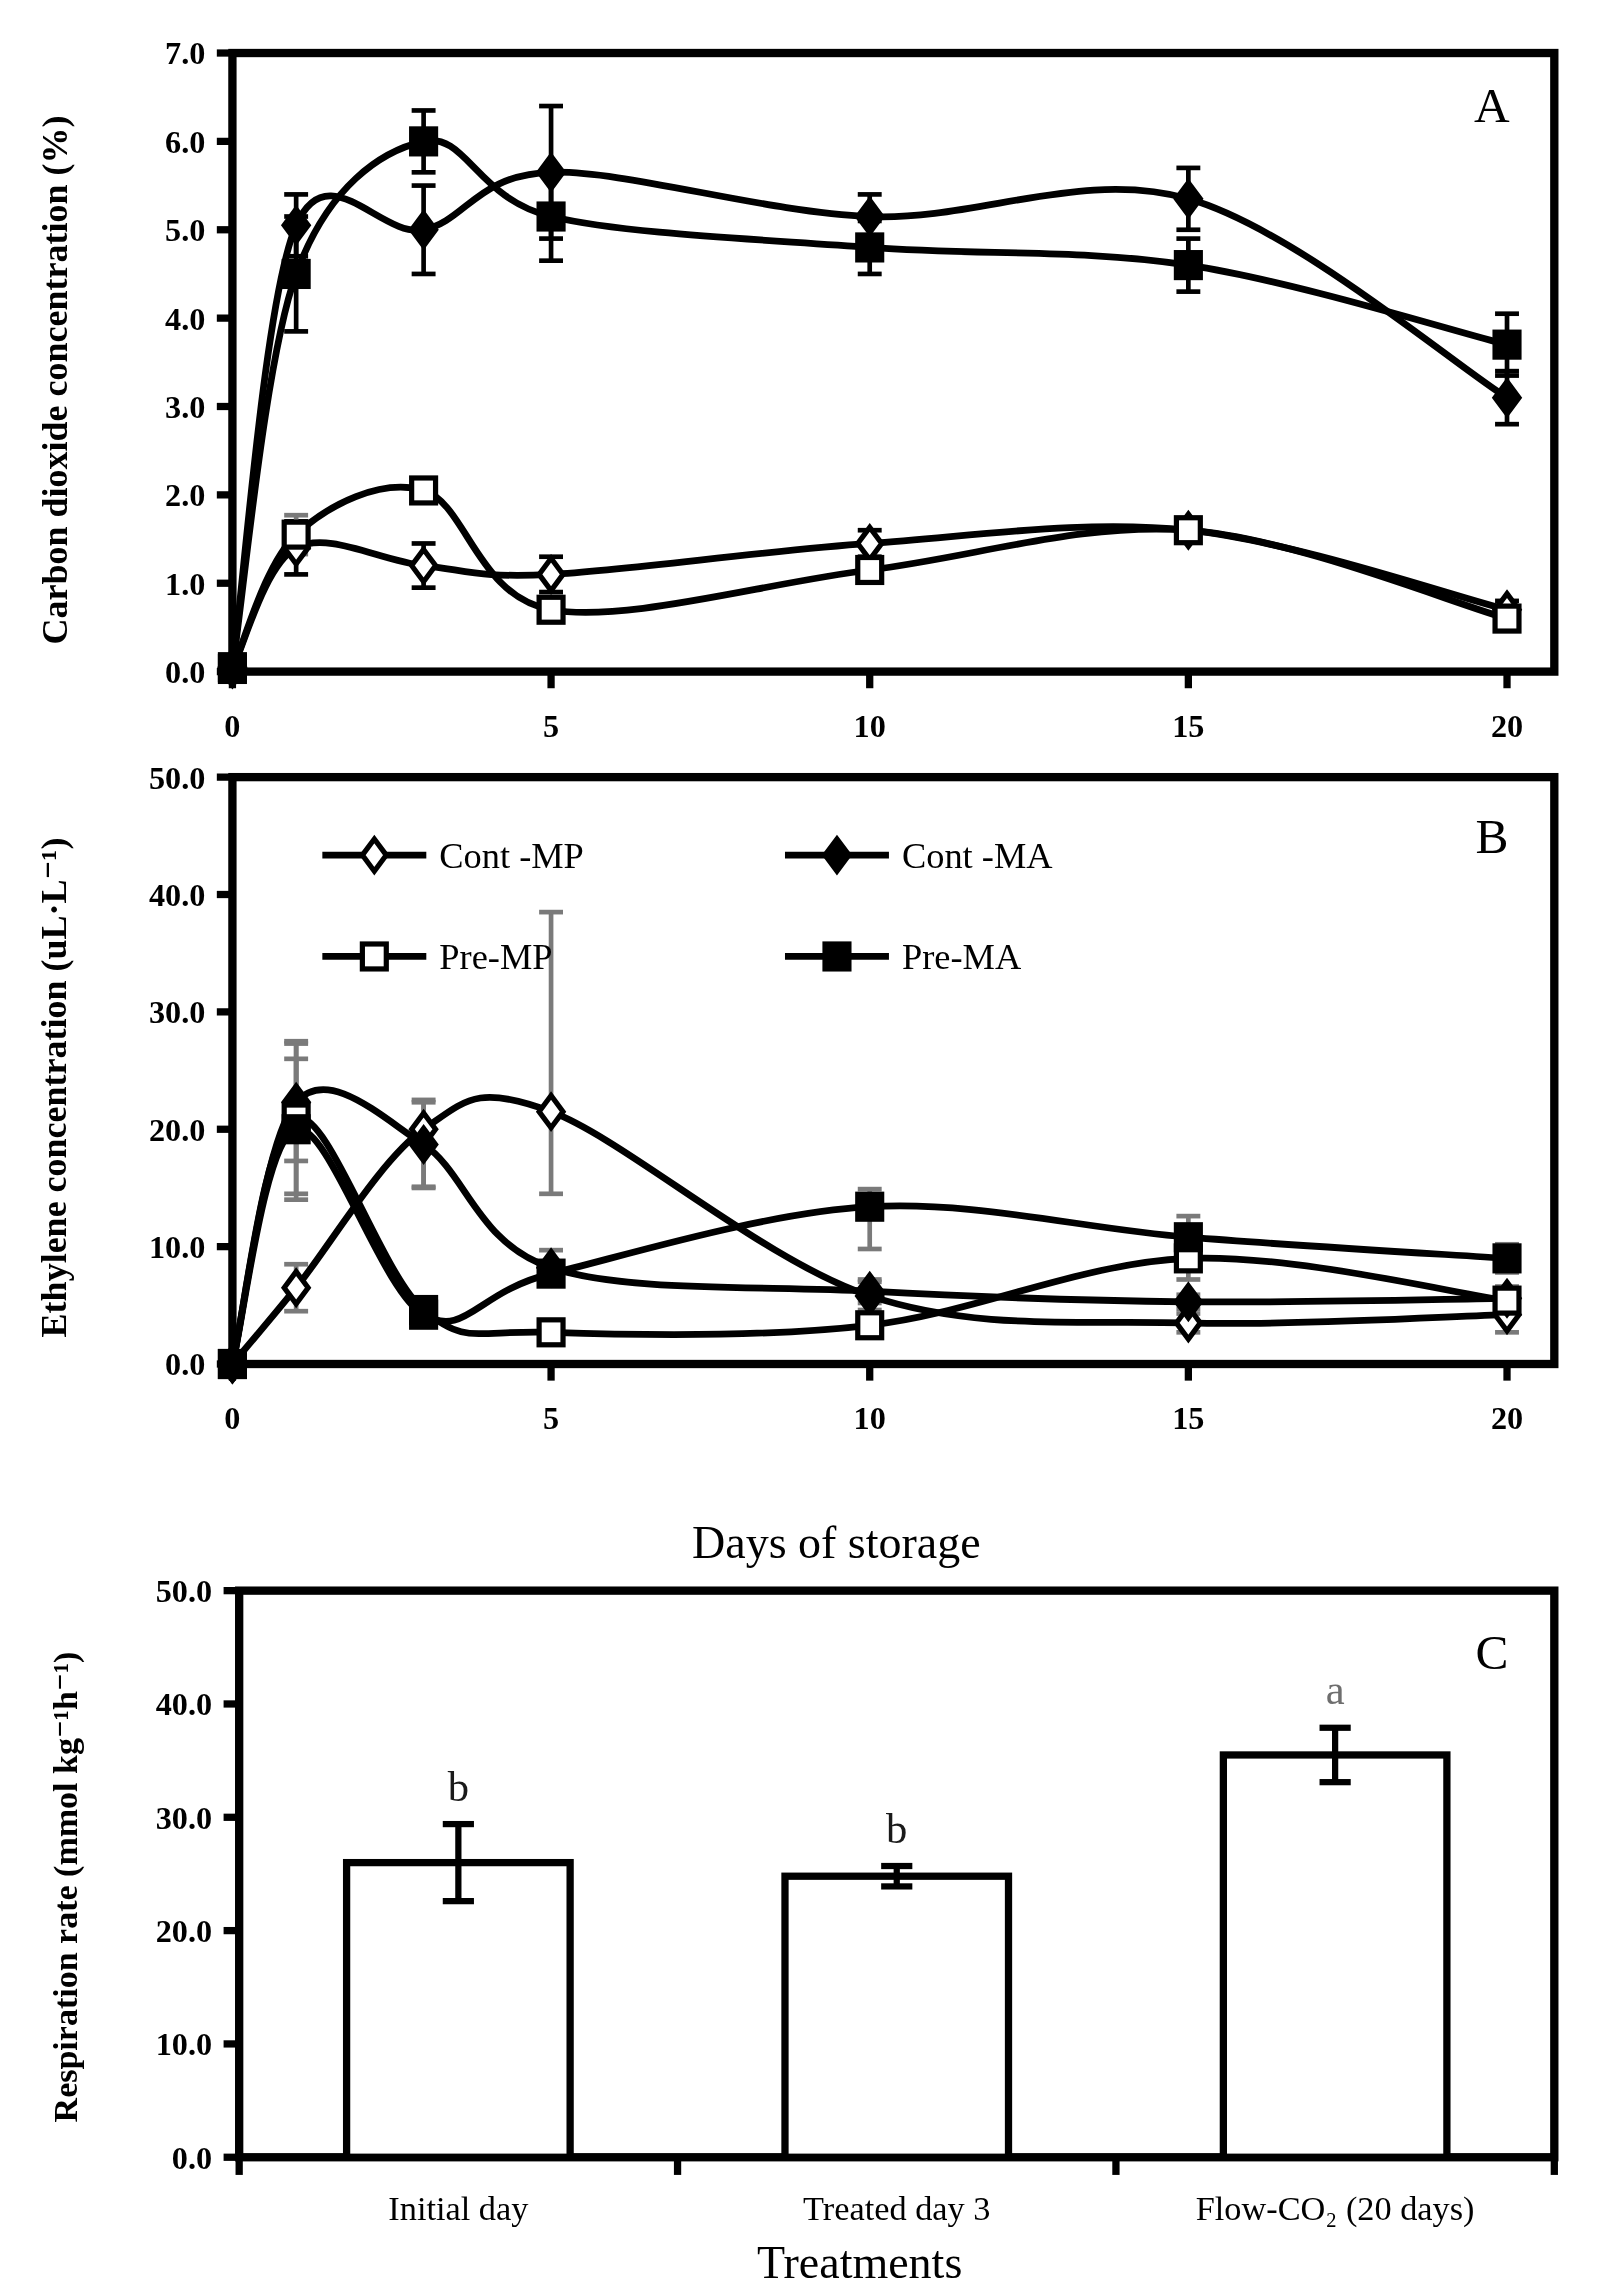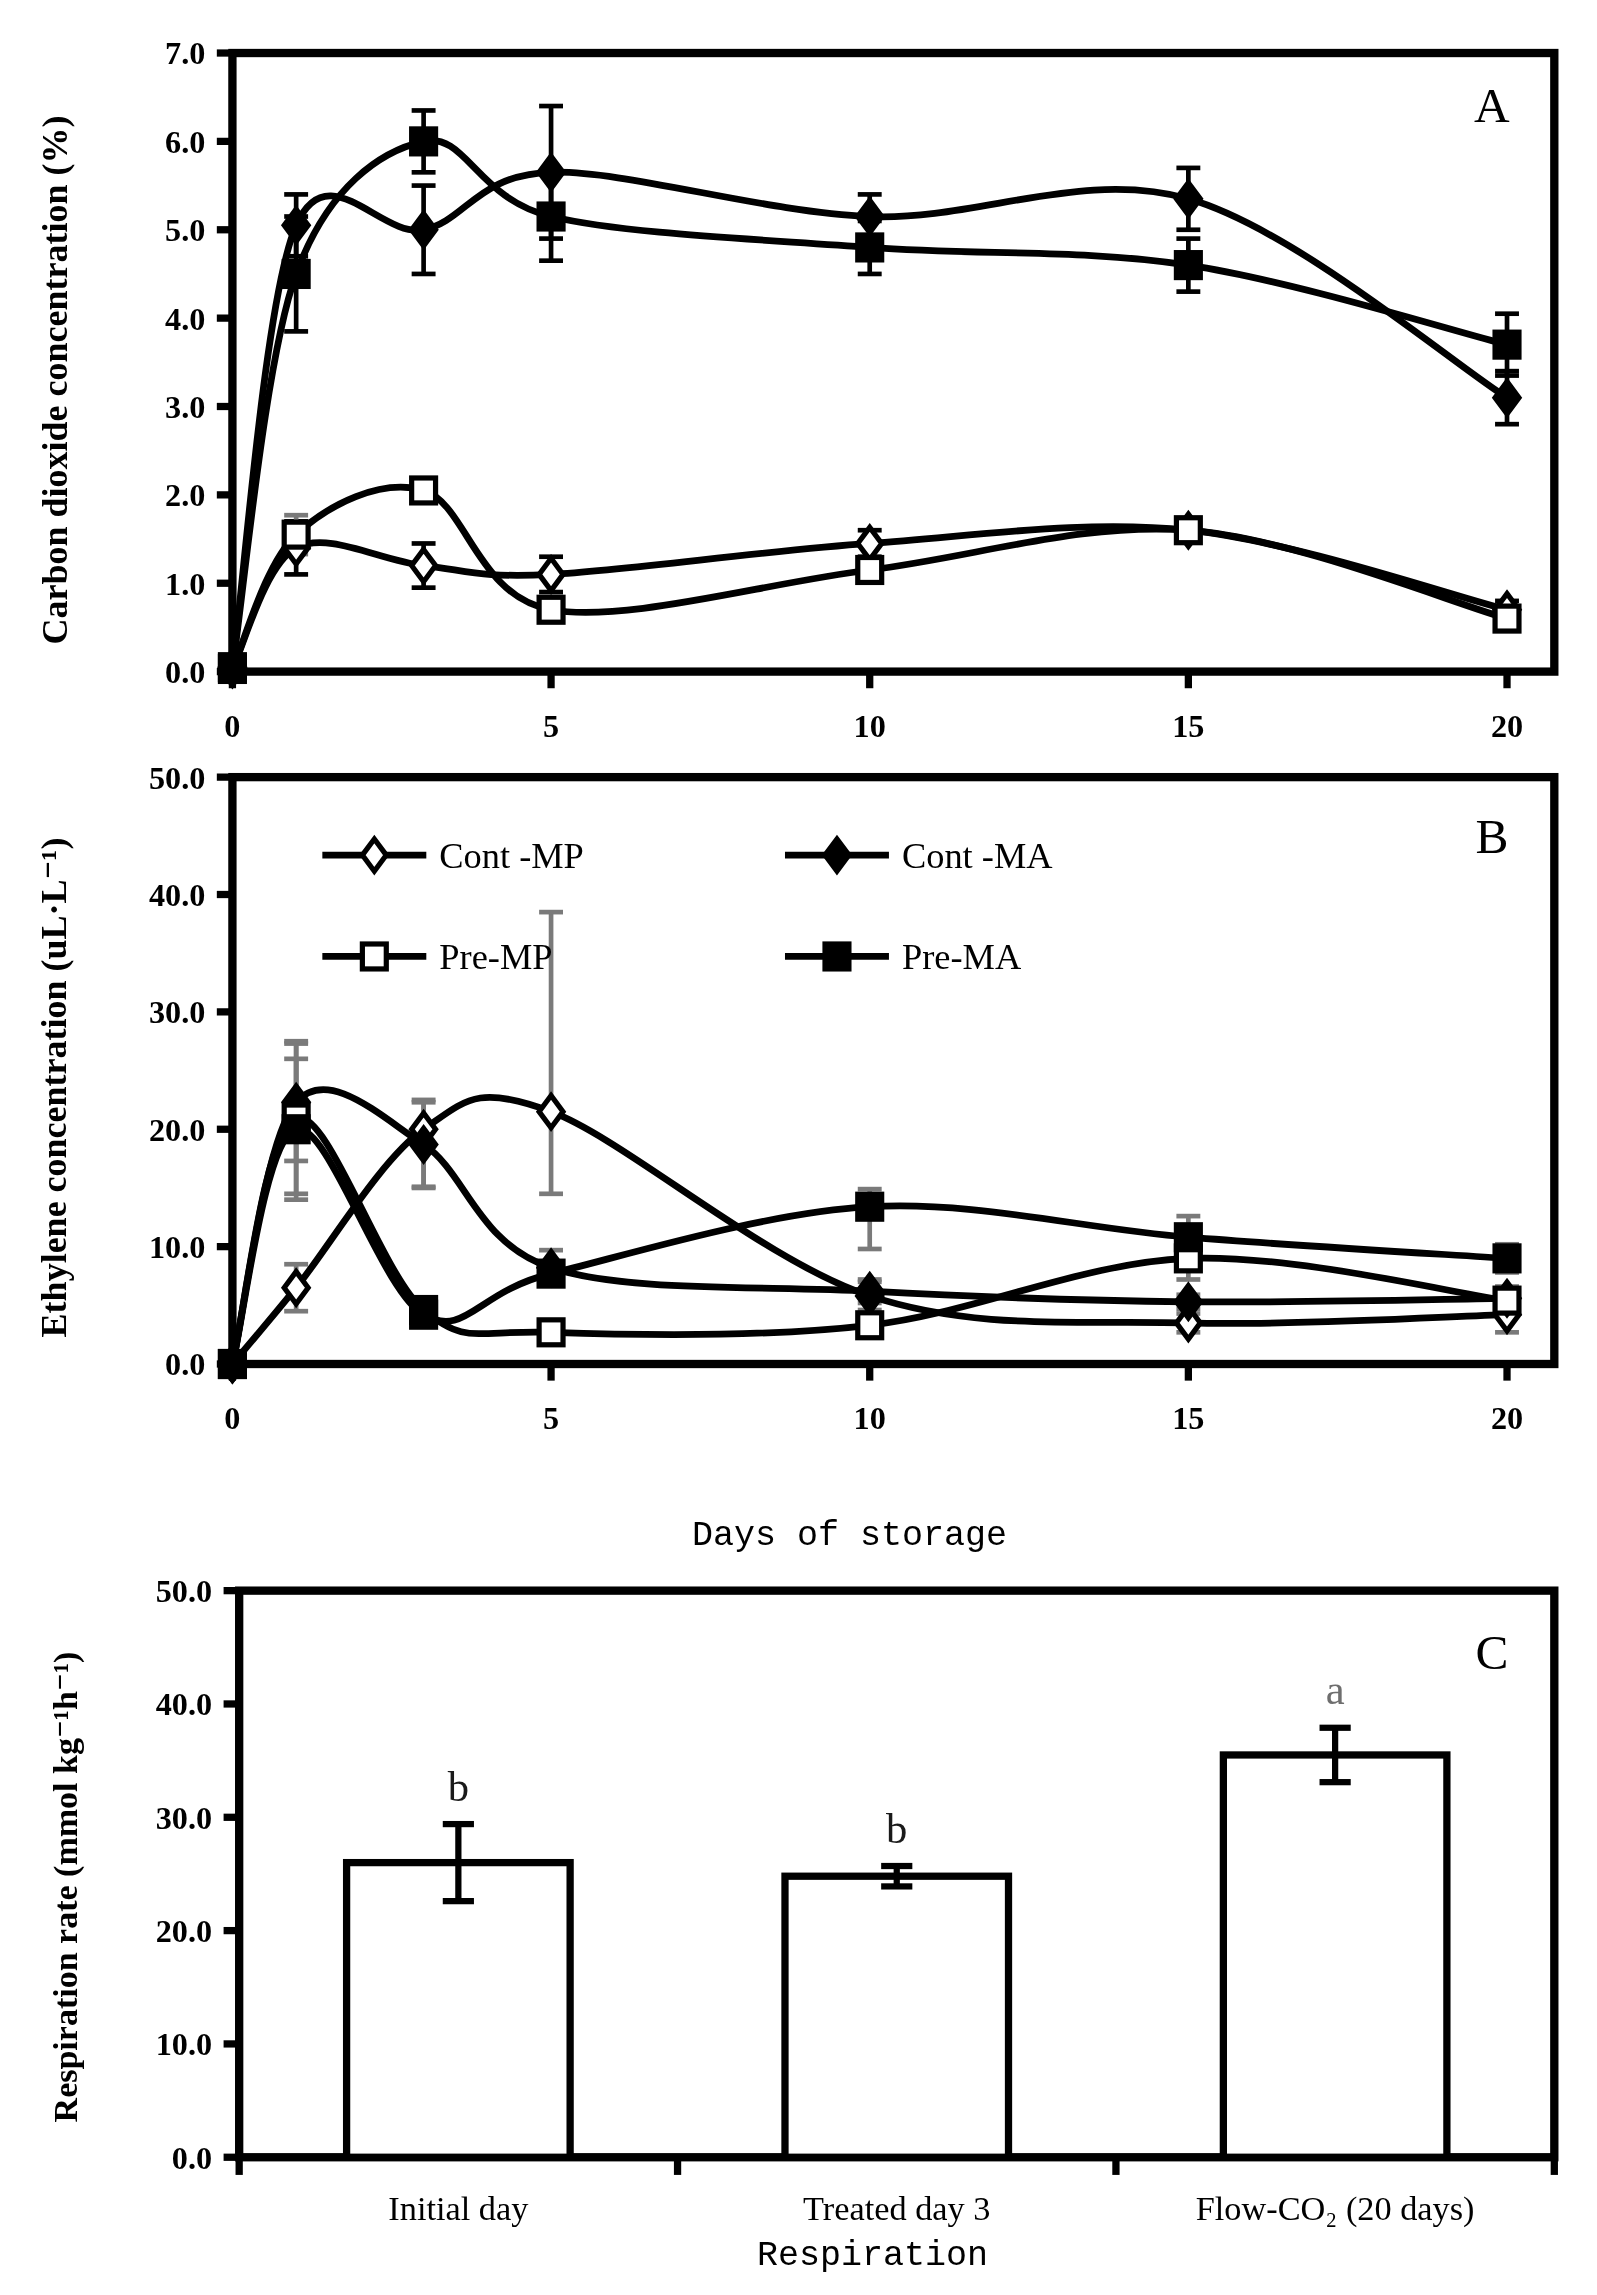--- a/index.html
+++ b/index.html
@@ -1,34 +1,34 @@
 <!DOCTYPE html>
 <html style="font-size:8.3px"><head>
 <meta charset="utf-8">
 <style>
   html,body{margin:0;padding:0;background:#ffffff;}
   #fig{position:relative;width:1597px;height:2295px;background:#fff;
        font-family:"Liberation Serif","DejaVu Serif",serif;color:#000;}
   .ytitle{position:absolute;transform:rotate(-90deg);transform-origin:center center;
           font-weight:700;font-size:36px;white-space:nowrap;text-align:center;}
-  .xtitle{position:absolute;font-size:35px;white-space:nowrap;font-family:Liberation Mono, monospace;}
+  .xtitle{position:absolute;font-size:46px;white-space:nowrap;}
   svg{position:absolute;left:0;top:0;overflow:visible;}
   text{font-family:"Liberation Serif","DejaVu Serif",serif;}
 </style>
 </head>
 <body>
 
 <div id="fig">
 
   <div class="ytitle" style="left:-231px;top:359px;width:572px;font-size:36px;">Carbon dioxide concentration (%)</div>
   <div class="ytitle" style="left:-233px;top:1066px;width:572px;font-size:36px;">Ethylene concentration (uL·L⁻¹)</div>
   <div class="ytitle" style="left:-237px;top:1867px;width:603px;font-size:34px;">Respiration rate (mmol kg⁻¹h⁻¹)</div>
 
   <div class="xtitle" style="left:692px;top:1516px;">Days of storage</div>
-  <div class="xtitle" style="left:757px;top:2236px;">Respiration</div>
+  <div class="xtitle" style="left:757px;top:2236px;">Treatments</div>
 
   <svg id="plot-svg" width="1597" height="2295" viewBox="0 0 3072 4415">
       <g>
         <rect x="447" y="102" width="2543" height="1190" stroke="#000" stroke-width="16" fill="none"></rect>
         <line x1="417" y1="1292" x2="447" y2="1292" stroke="#000" stroke-width="14"></line>
         <text x="395" y="1314" font-size="62" text-anchor="end" fill="#000" font-weight="700">0.0</text>
         <line x1="417" y1="1122" x2="447" y2="1122" stroke="#000" stroke-width="14"></line>
         <text x="395" y="1144" font-size="62" text-anchor="end" fill="#000" font-weight="700">1.0</text>
         <line x1="417" y1="952" x2="447" y2="952" stroke="#000" stroke-width="14"></line>
         <text x="395" y="974" font-size="62" text-anchor="end" fill="#000" font-weight="700">2.0</text>

